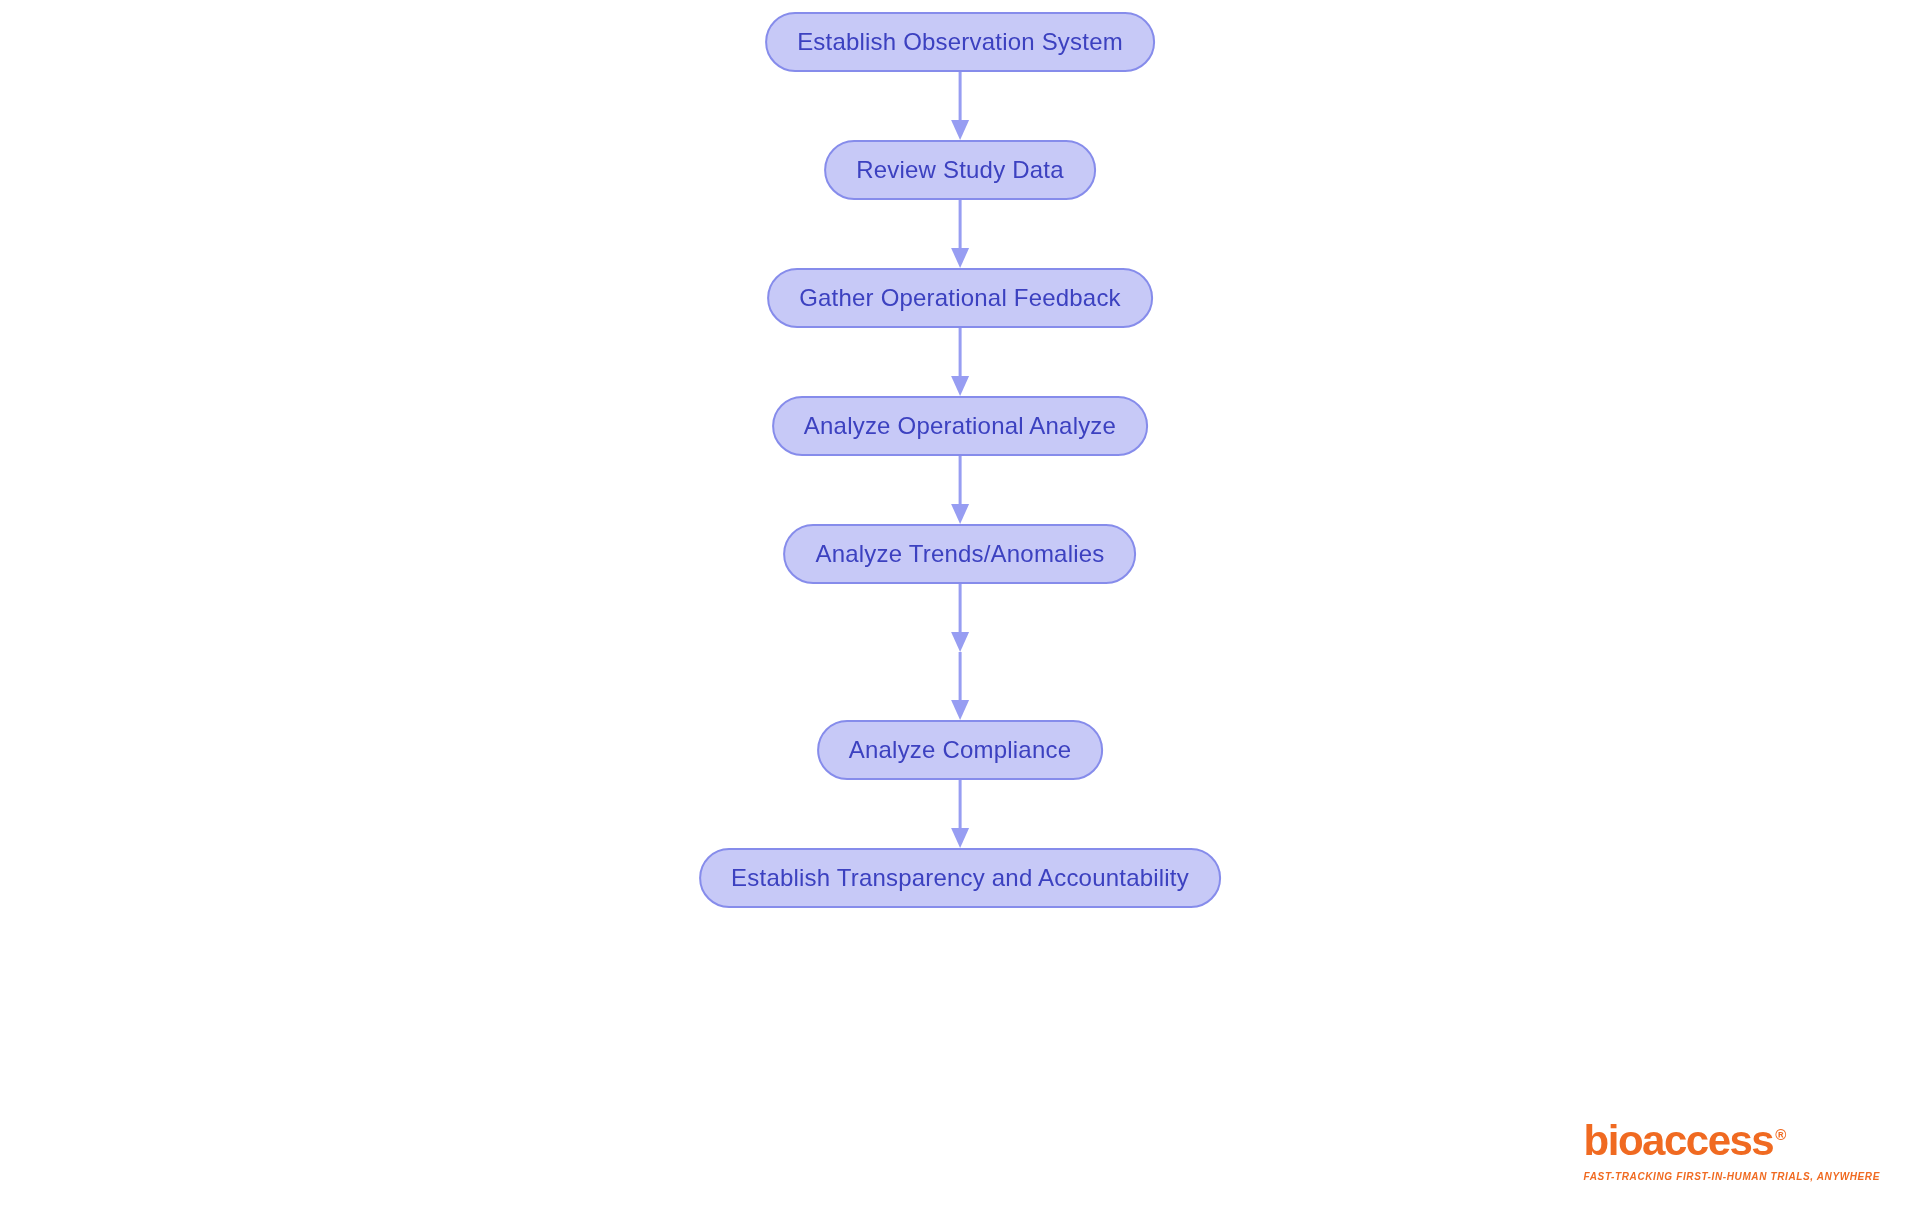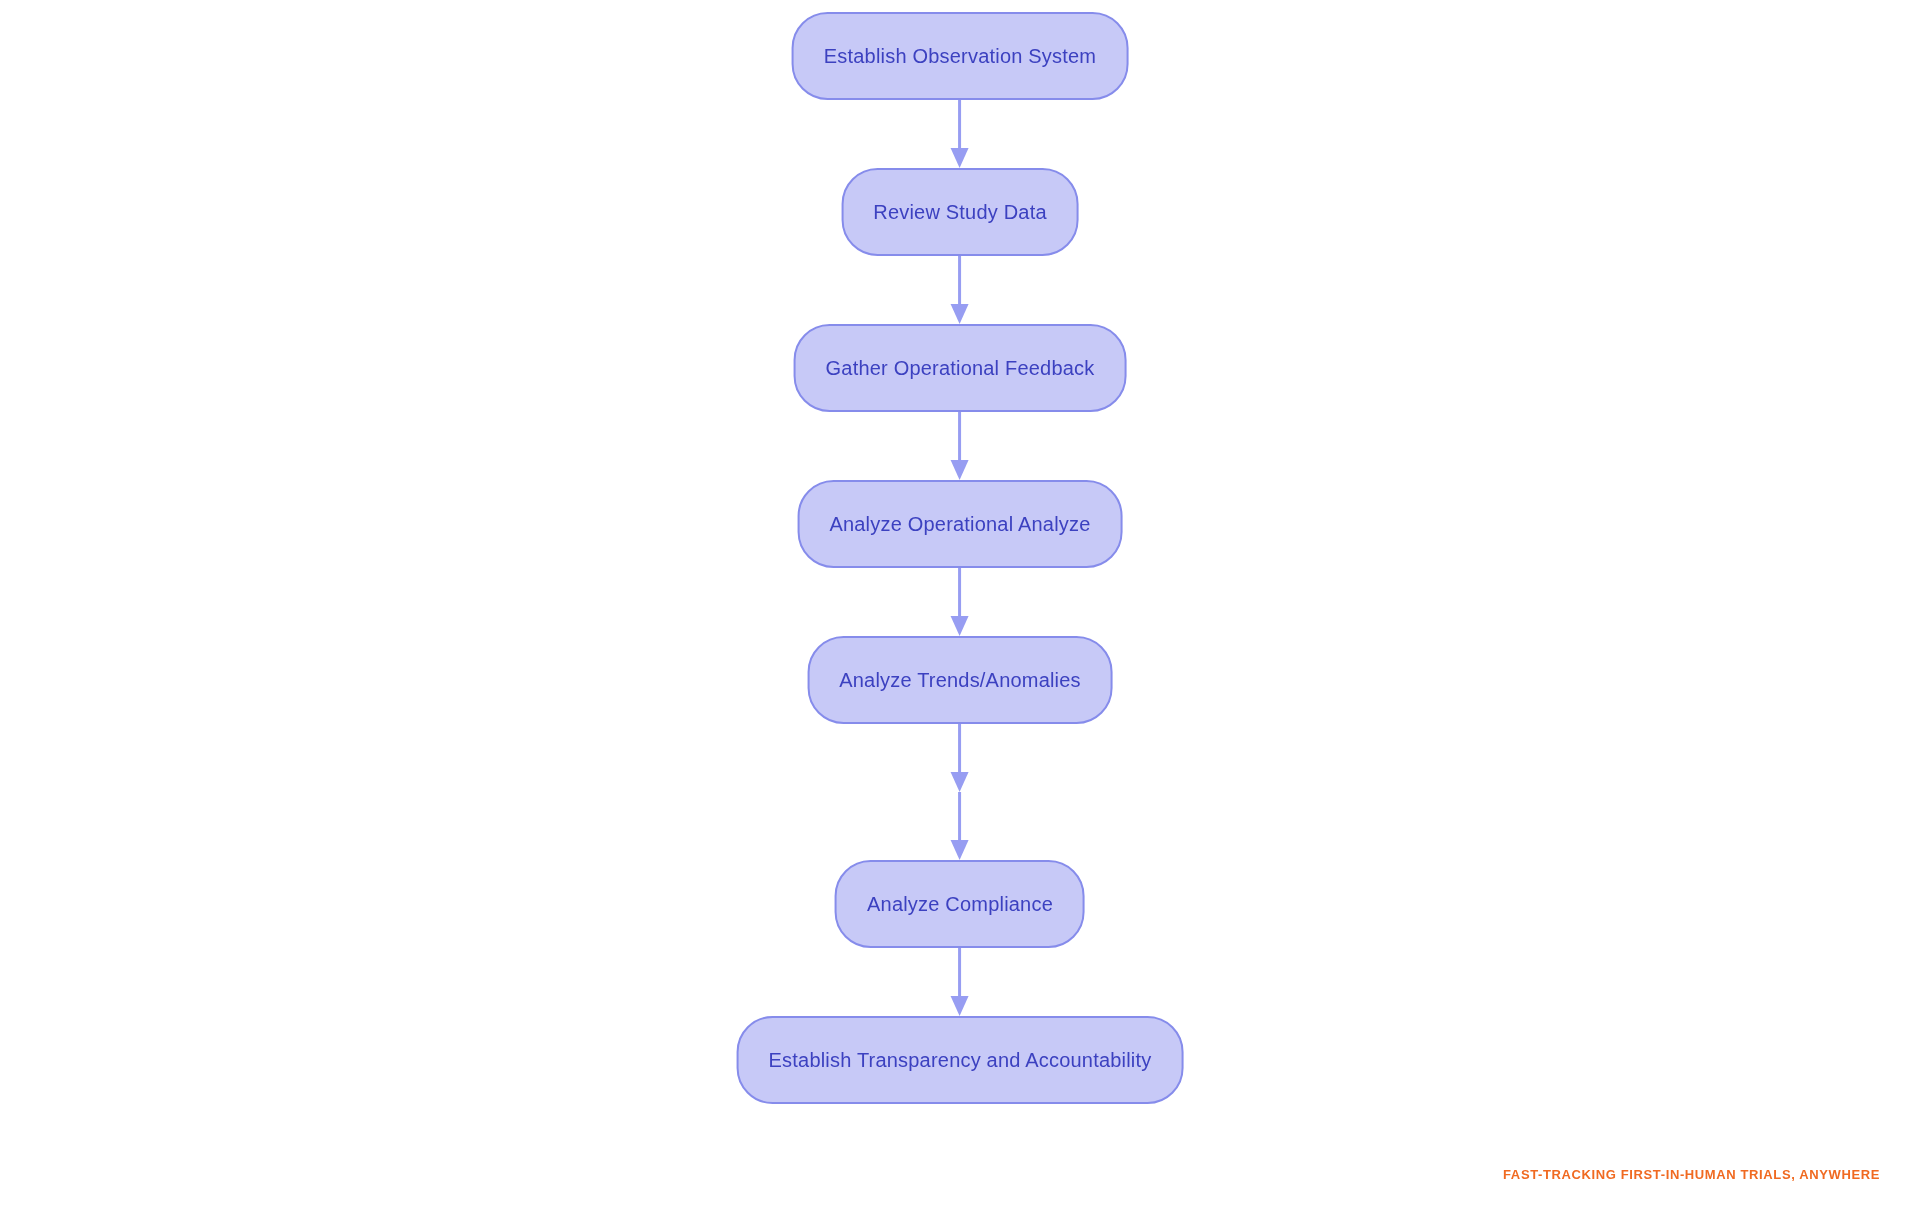--- a/index.html
+++ b/index.html
@@ -22,30 +22,30 @@
   .flow {
     position: absolute;
     top: 12px;
     left: 50%;
     transform: translateX(-50%);
     display: flex;
     flex-direction: column;
     align-items: center;
   }
   .flow-node {
-    height: 88px;
+    height: 60px;
     display: flex;
     align-items: center;
     justify-content: center;
     padding: 0 30px;
     background: var(--node-fill);
     border: 2px solid var(--node-border);
     border-radius: 36px;
     color: var(--node-text);
-    font-size: 20px;
+    font-size: 24px;
     letter-spacing: 0.2px;
     white-space: nowrap;
   }
   .connector {
     width: 24px;
     height: 68px;
     display: block;
     flex: 0 0 auto;
   }
   .connector line {
@@ -70,25 +70,26 @@
     white-space: nowrap;
   }
   .wordmark .reg {
     font-size: 15px;
     font-weight: bold;
     vertical-align: super;
     letter-spacing: 0;
     margin-left: 2px;
   }
   .tagline {
-    margin-top: 3px;
-    font-size: 13px;
+    margin-top: 9px;
+    font-size: 10px;
     font-weight: bold;
     letter-spacing: 0.62px;
     white-space: nowrap;
+    font-style: italic;
   }
 </style>
 </head>
 <body>
 
 <div class="flow">
 
   <div class="flow-node">
     <span>Establish Observation System</span>
   </div>
@@ -149,14 +150,15 @@
     <polygon points="3,48 21,48 12,68"></polygon>
   </svg>
 
   <div class="flow-node">
     <span>Establish Transparency and Accountability</span>
   </div>
 
 </div>
 
 <div class="logo">
+  <div class="wordmark"><span>bioaccess</span><span class="reg">®</span></div>
   <div class="tagline">FAST-TRACKING FIRST-IN-HUMAN TRIALS, ANYWHERE</div>
 </div>
 
 </body></html>

